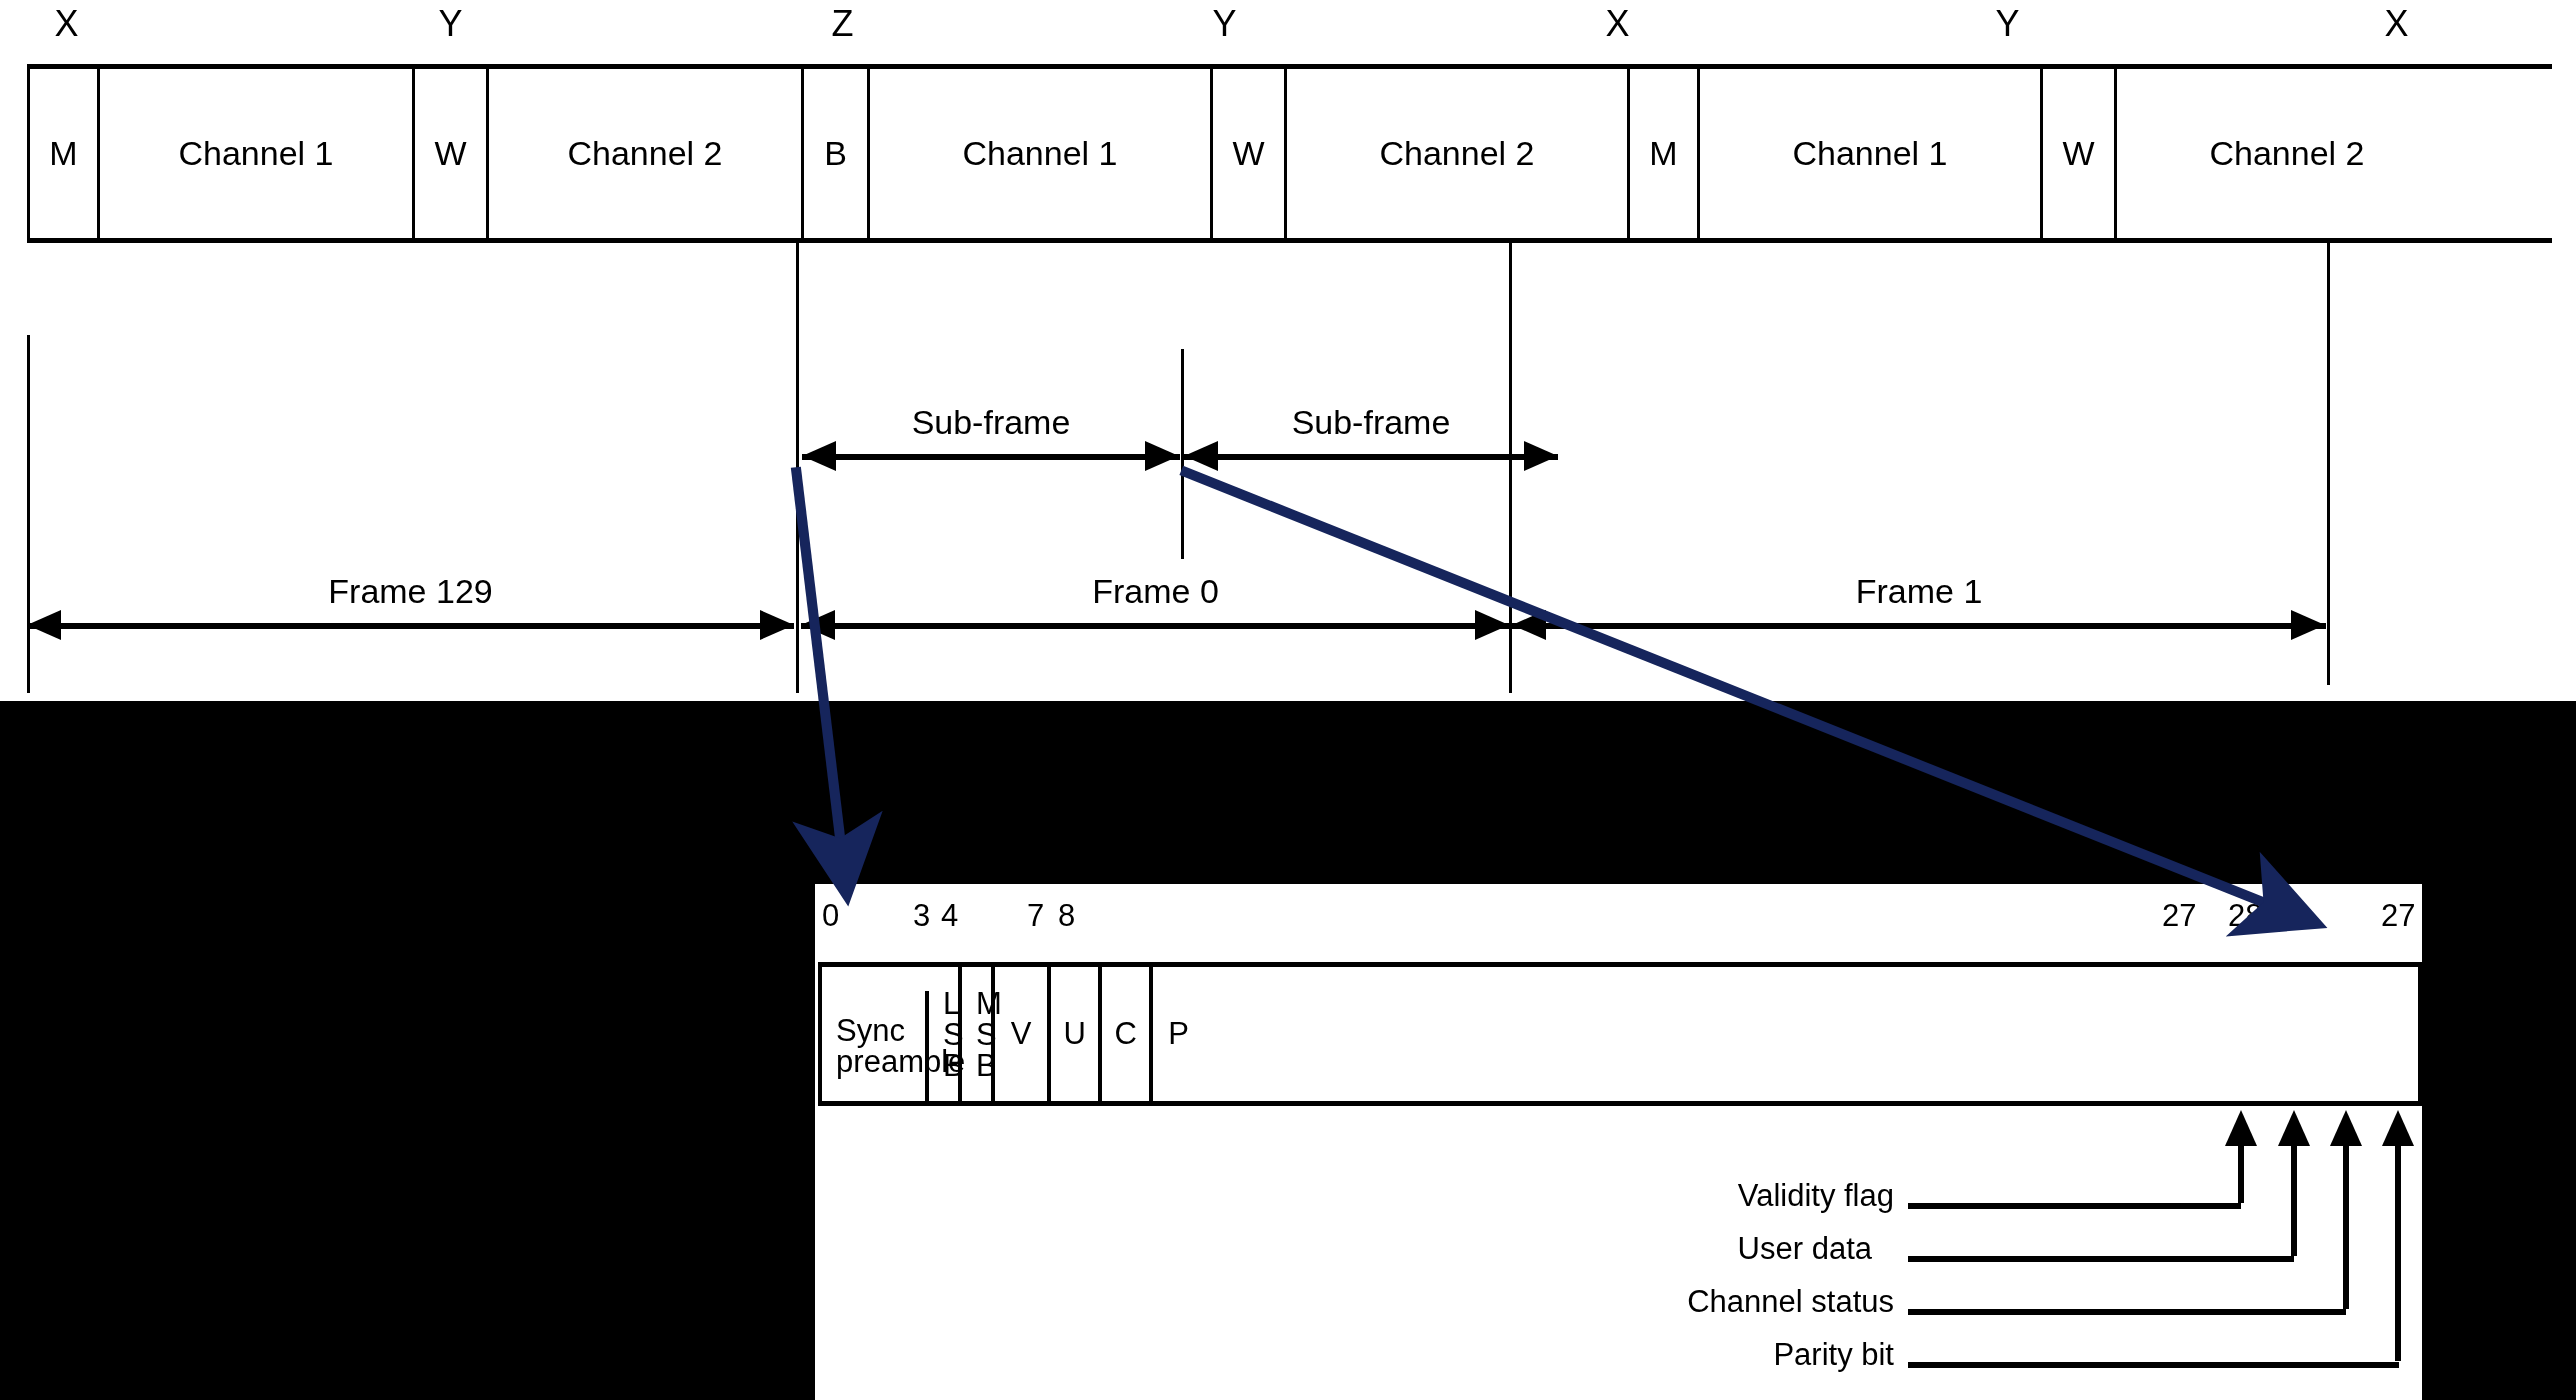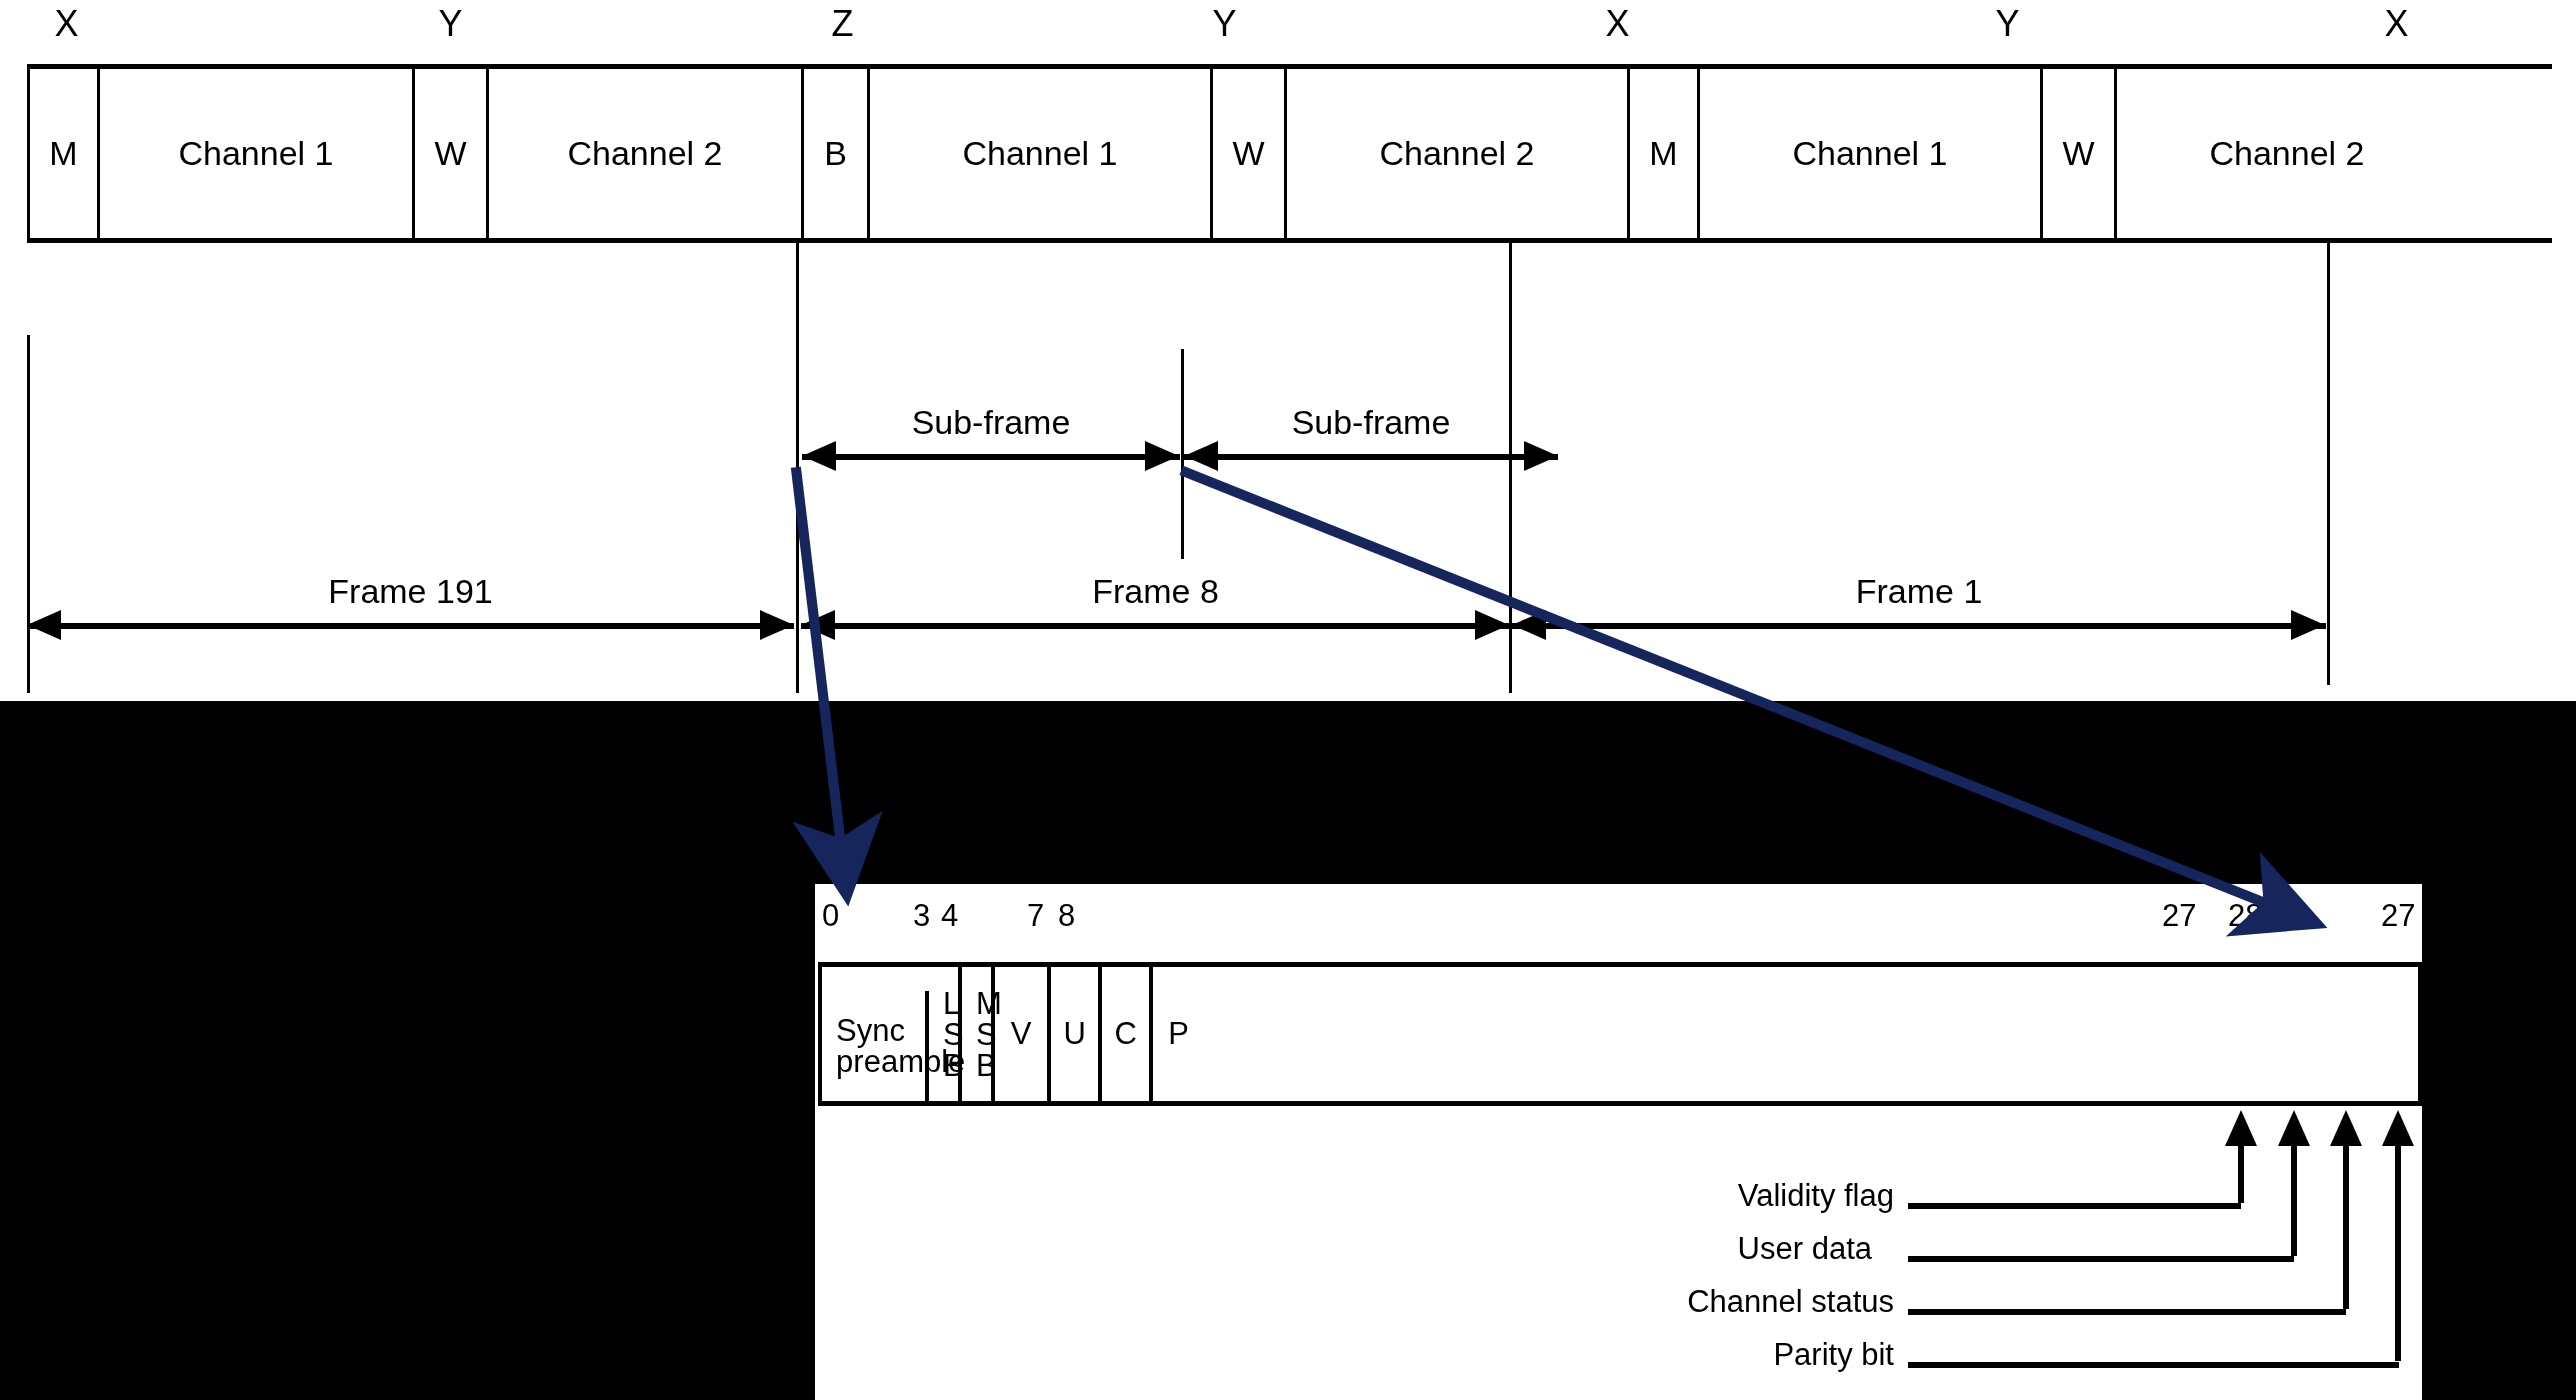--- a/index.html
+++ b/index.html
@@ -170,27 +170,27 @@
       <div class="measure" style="left: 1184px; top: 454px; width: 374px;">
         <div class="bar" style="width: 374px;"></div>
         <div class="ah ah-l" style="left: 0px;"></div>
         <div class="ah ah-r" style="left: 340px;"></div>
         <div class="mlabel" style="left: 0px; width: 374px; top: -51px;">Sub-frame</div>
       </div>
       <div class="measure" style="left: 27px; top: 623px; width: 767px;">
         <div class="bar" style="width: 767px;"></div>
         <div class="ah ah-l" style="left: 0px;"></div>
         <div class="ah ah-r" style="left: 733px;"></div>
-        <div class="mlabel" style="left: 0px; width: 767px; top: -51px;">Frame 191</div>
+        <div class="mlabel" style="left: 0px; width: 767px; top: -51px;">Frame 129</div>
       </div>
       <div class="measure" style="left: 801px; top: 623px; width: 709px;">
         <div class="bar" style="width: 709px;"></div>
         <div class="ah ah-l" style="left: 0px;"></div>
         <div class="ah ah-r" style="left: 674px;"></div>
-        <div class="mlabel" style="left: 0px; width: 709px; top: -51px;">Frame 8</div>
+        <div class="mlabel" style="left: 0px; width: 709px; top: -51px;">Frame 0</div>
       </div>
       <div class="measure" style="left: 1512px; top: 623px; width: 814px;">
         <div class="bar" style="width: 814px;"></div>
         <div class="ah ah-l" style="left: 0px;"></div>
         <div class="ah ah-r" style="left: 779px;"></div>
         <div class="mlabel" style="left: 0px; width: 814px; top: -51px;">Frame 1</div>
       </div>
     </div>
 
   <div id="bottom-panel">

